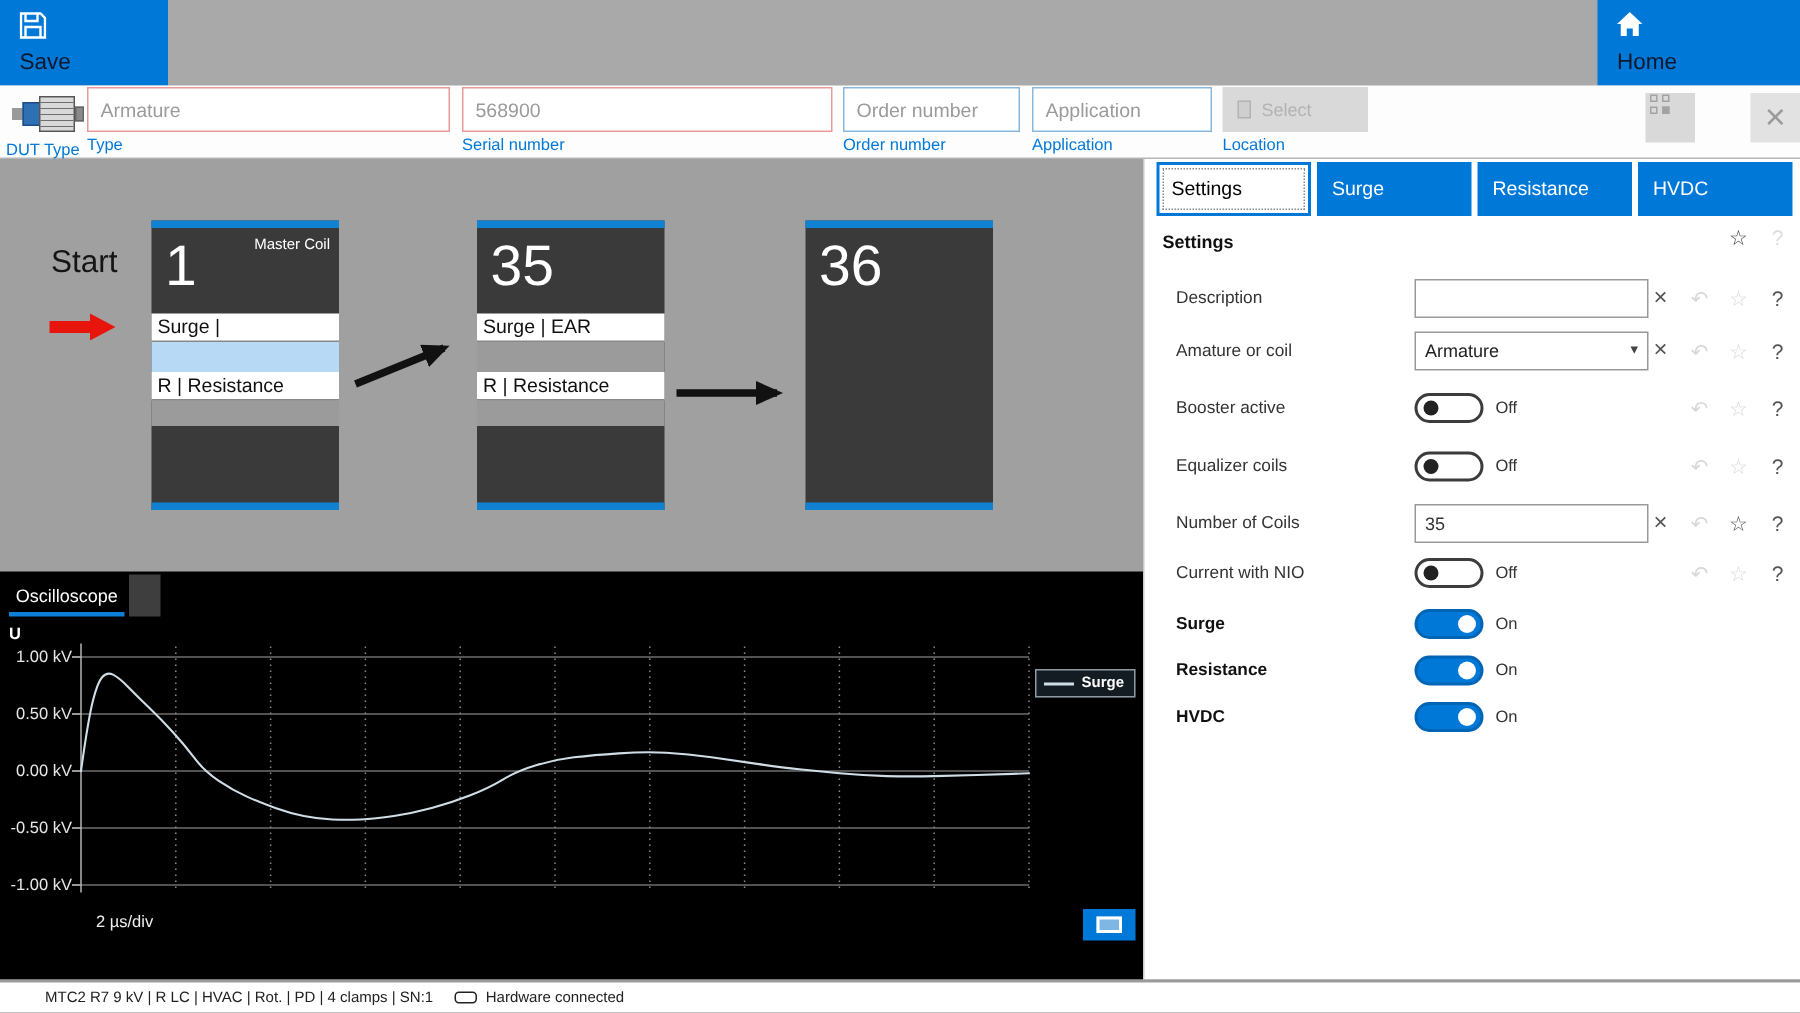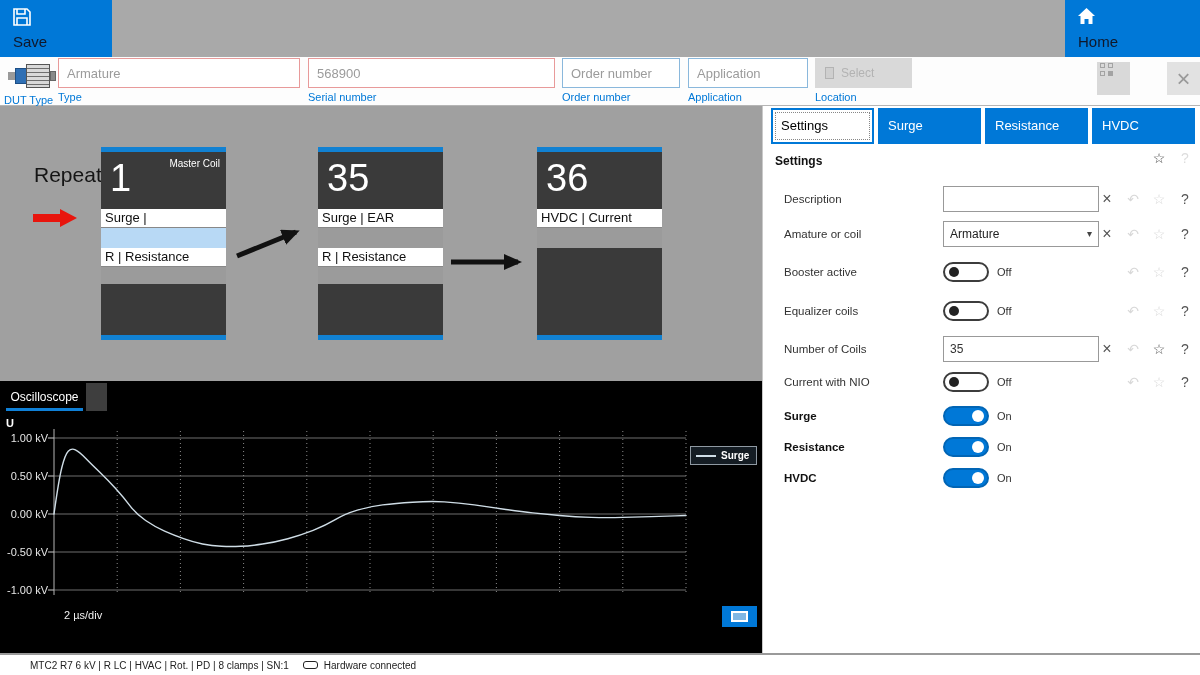--- a/index.html
+++ b/index.html
@@ -166,21 +166,21 @@
     </div>
     <button class="sq-btn btn-qr">
       <span class="qr-ico"><i></i><i></i><i></i><i></i></span>
     </button>
     <button class="sq-btn btn-close">
       <span>×</span>
     </button>
   </div>
 
   <div class="workspace">
-    <div class="start-label">Repeat</div>
+    <div class="start-label">Start</div>
     <div class="start-arrow">
       <span class="bar"></span>
         <span class="head"></span>
     </div>
 
     <div class="card card-1">
       <div class="card-num">1</div>
       <div class="card-badge">Master Coil</div>
       <div class="card-rows">
         <div class="crow white">Surge |</div>
@@ -195,24 +195,20 @@
       <div class="card-rows">
         <div class="crow white">Surge | EAR</div>
         <div class="crow gray"></div>
         <div class="crow white">R | Resistance</div>
         <div class="crow gray2"></div>
       </div>
     </div>
 
     <div class="card card-3">
       <div class="card-num">36</div>
-      <div class="card-rows">
-        <div class="crow white">HVDC | Current</div>
-        <div class="crow gray"></div>
-      </div>
     </div>
 
     <svg class="flow-arrows">
       <defs>
         <marker id="ah" markerUnits="userSpaceOnUse" markerWidth="20" markerHeight="18" refX="14" refY="8" orient="auto">
           <path d="M0,0 L18,8 L0,16 z" fill="#111"></path>
         </marker>
       </defs>
       <line x1="237" y1="150" x2="296" y2="126" stroke="#111" stroke-width="5" marker-end="url(#ah)"></line>
       <line x1="451" y1="156" x2="518" y2="156" stroke="#111" stroke-width="5" marker-end="url(#ah)"></line>
@@ -361,17 +357,17 @@
       <div class="toggle on">
           <span class="dot"></span>
         </div>
       <span class="tlabel">On</span>
     </div>
   </div>
 
   <div class="bottom-divider"></div>
 
   <div class="statusbar">
-    <span class="stext">MTC2 R7 6 kV | R LC | HVAC | Rot. | PD | 8 clamps |  SN:1</span>
+    <span class="stext">MTC2 R7 9 kV | R LC | HVAC | Rot. | PD | 4 clamps |  SN:1</span>
     <span class="hw-ico"></span>
     <span class="stext">Hardware connected</span>
   </div>
 </div>
 
 </body></html>

